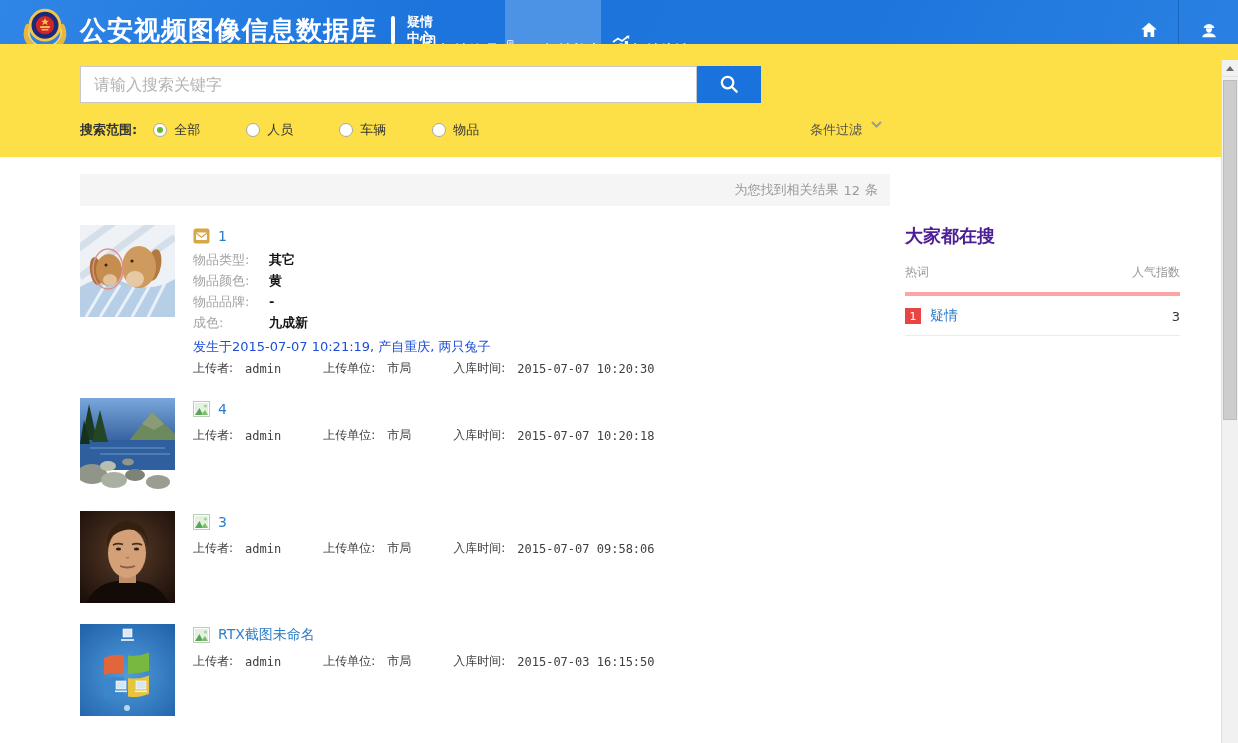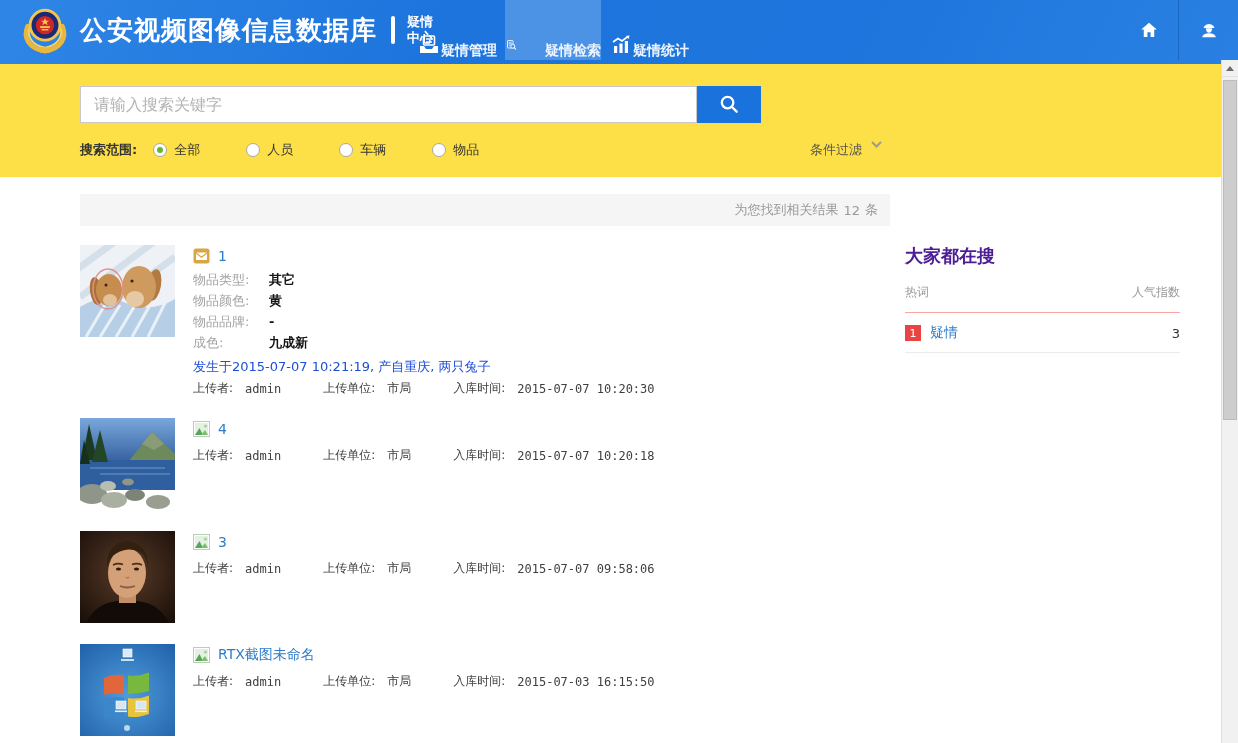--- a/index.html
+++ b/index.html
@@ -1,21 +1,21 @@
 <!DOCTYPE html>
 <html><head>
 <meta charset="utf-8">
 <style>
   * { margin:0; padding:0; box-sizing:border-box; }
   html,body { width:1238px; height:743px; overflow:hidden; background:#fff;
     font-family:"DejaVu Sans", sans-serif; }
   .page { position:relative; width:1238px; height:743px; }
 
   
-  .header { position:relative; height:64px;
+  .header { position:relative; height:44px;
     background:linear-gradient(115deg,#2f86e6 0%, #1d74dc 35%, #1e76dd 70%, #2a80e2 100%); }
   .brand { position:absolute; left:20px; top:0; height:60px; display:flex; align-items:center; }
   .logo { width:50px; height:50px; }
   .app-title { color:#fff; font-size:26px; font-weight:bold; margin-left:10px; letter-spacing:1px; white-space:nowrap; }
   .title-divider { width:4px; height:28px; background:#fff; border-radius:2px; margin:0 12px 0 14px; }
   .app-subtitle { color:#fff; font-size:13px; font-weight:bold; line-height:16px; }
   .nav-tabs { position:absolute; left:409px; top:0; height:60px; display:flex; }
   .tab { width:96px; height:60px; display:flex; flex-direction:row; align-items:flex-end; justify-content:center; cursor:pointer; }
   .tab.active { background:#4d93e5;gap:28px; }
   .tab svg { width:24px; height:24px; margin-bottom:3px; }
@@ -65,21 +65,21 @@
   .item-meta { display:flex; align-items:center; font-size:12px; color:#404040; margin-top:3px; }
   .simple .item-meta { margin-top:8px; }
   .meta-val { margin-left:12px; }
   .meta-group { margin-left:42px; }
   .mono { font-family:"DejaVu Sans Mono", monospace; font-size:12px; }
 
   
   .sidebar { width:275px; margin-left:15px; margin-top:67px; }
   .sidebar-title { font-size:18px; font-weight:bold; color:#4c1d95; margin-bottom:16px; }
   .sidebar-header { display:flex; justify-content:space-between; font-size:12px; color:#9a9a9a;
-    padding-bottom:11px; border-bottom:1px solid #fca5a5; }
+    padding-bottom:11px; border-bottom:4px solid #fca5a5; }
   .sidebar-row { display:flex; align-items:center; padding:11px 0 10px; border-bottom:1px solid #ebebeb; }
   .rank-badge { width:16px; height:16px; background:#e84444; color:#fff; font-size:11px;
     display:flex; align-items:center; justify-content:center; margin-right:9px; flex:none; }
   .keyword-link { color:#2d7dc8; font-size:14px; flex:1; text-decoration:none; cursor:pointer; }
   .popularity { color:#333; font-size:13px; }
 
   
   .scrollbar { position:absolute; top:60px; right:0; width:17px; height:683px;
     background:#f1f1f1; border-left:1px solid #dedede; }
   .scroll-btn { height:17px; display:flex; align-items:center; justify-content:center;

